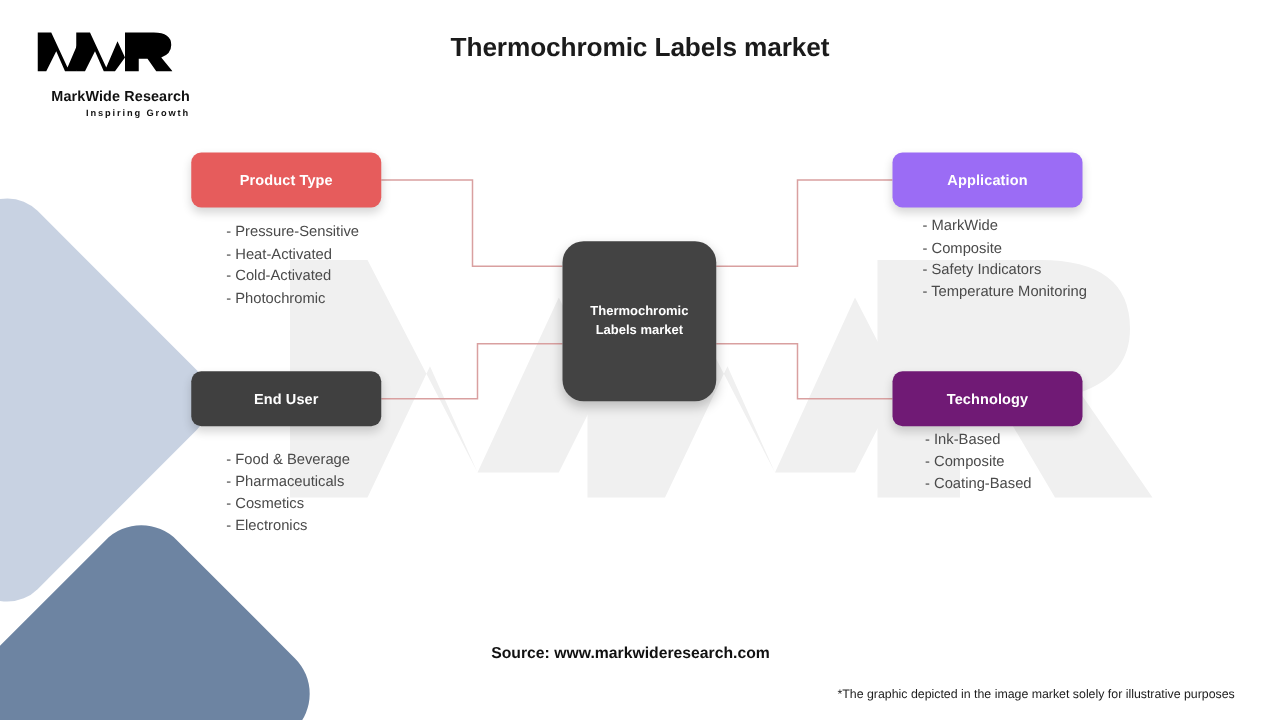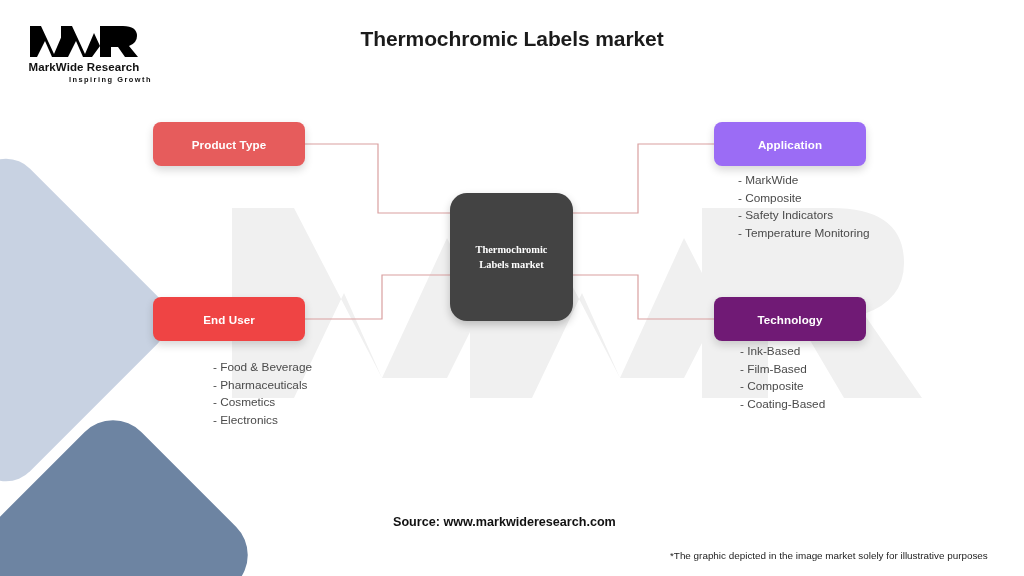--- a/index.html
+++ b/index.html
@@ -66,26 +66,26 @@
     position: absolute;
     left: 16px;
     top: 22px;
     width: 136px;
   }
   .logo-mark {
     display: block;
     margin: 0 auto;
   }
   .logo-name {
-    text-align: center;
+    text-align: right;
     font-size: 11.5px;
     font-weight: bold;
     color: #111111;
     letter-spacing: 0.1px;
-    margin-top: 1px;
+    margin-top: 12px;
     white-space: nowrap;
   }
   .logo-tag {
     text-align: right;
     font-size: 7.4px;
     font-weight: bold;
     color: #111111;
     letter-spacing: 1.5px;
     margin-top: 2px;
     white-space: nowrap;
@@ -125,21 +125,20 @@
     align-items: center;
     justify-content: center;
   }
   .hub-text {
     color: #ffffff;
     font-size: 10.4px;
     font-weight: bold;
     line-height: 1.45;
     text-align: center;
     white-space: pre-line;
-    font-family: Liberation Serif, serif;
   }
 
   
   .cat-box {
     position: absolute;
     width: 152px;
     height: 44px;
     border-radius: 8px;
     display: flex;
     align-items: center;
@@ -165,21 +164,21 @@
   }
 
   
   #box-product-type { left: 153px; top: 122px; }
   #list-product-type { left: 181px; top: 177px; }
 
   #box-application { left: 714px; top: 122px; }
   #list-application { left: 738px; top: 172px; }
 
   #box-end-user { left: 153px; top: 297px; }
-  #list-end-user { left: 181px; top: 359px; margin-left: 32px; }
+  #list-end-user { left: 181px; top: 359px; }
 
   #box-technology { left: 714px; top: 297px; }
   #list-technology { left: 740px; top: 343px; }
 
   
   .footer-source {
     position: absolute;
     left: 393px;
     top: 515px;
     font-size: 12.6px;
@@ -238,47 +237,52 @@
   </svg>
 
   <div class="hub">
     <div class="hub-text">Thermochromic
 Labels market</div>
   </div>
 
   <div class="cat-box" id="box-product-type" style="background:#E65C5C;">
     <span class="cat-label">Product Type</span>
   </div>
+  <div class="cat-list" id="list-product-type">
+    <div class="item">- Pressure-Sensitive</div>
+    <div class="item">- Heat-Activated</div>
+    <div class="item">- Cold-Activated</div>
+    <div class="item">- Photochromic</div>
+  </div>
 
   <div class="cat-box" id="box-application" style="background:#9B6CF5;">
     <span class="cat-label">Application</span>
   </div>
   <div class="cat-list" id="list-application">
     <div class="item">- MarkWide</div>
     <div class="item">- Composite</div>
     <div class="item">- Safety Indicators</div>
     <div class="item">- Temperature Monitoring</div>
   </div>
 
-  <div class="cat-box" id="box-end-user" style="background:#ef4444;">
+  <div class="cat-box" id="box-end-user" style="background:#404040;">
     <span class="cat-label">End User</span>
   </div>
   <div class="cat-list" id="list-end-user">
     <div class="item">- Food &amp; Beverage</div>
     <div class="item">- Pharmaceuticals</div>
     <div class="item">- Cosmetics</div>
     <div class="item">- Electronics</div>
   </div>
 
   <div class="cat-box" id="box-technology" style="background:#701a75;">
     <span class="cat-label">Technology</span>
   </div>
   <div class="cat-list" id="list-technology">
     <div class="item">- Ink-Based</div>
-    <div class="item">- Film-Based</div>
     <div class="item">- Composite</div>
     <div class="item">- Coating-Based</div>
   </div>
 
   <div class="footer-source">Source: www.markwideresearch.com</div>
   <div class="footer-note">*The graphic depicted in the image market solely for illustrative purposes</div>
 
 </div>
 
 </body></html>

